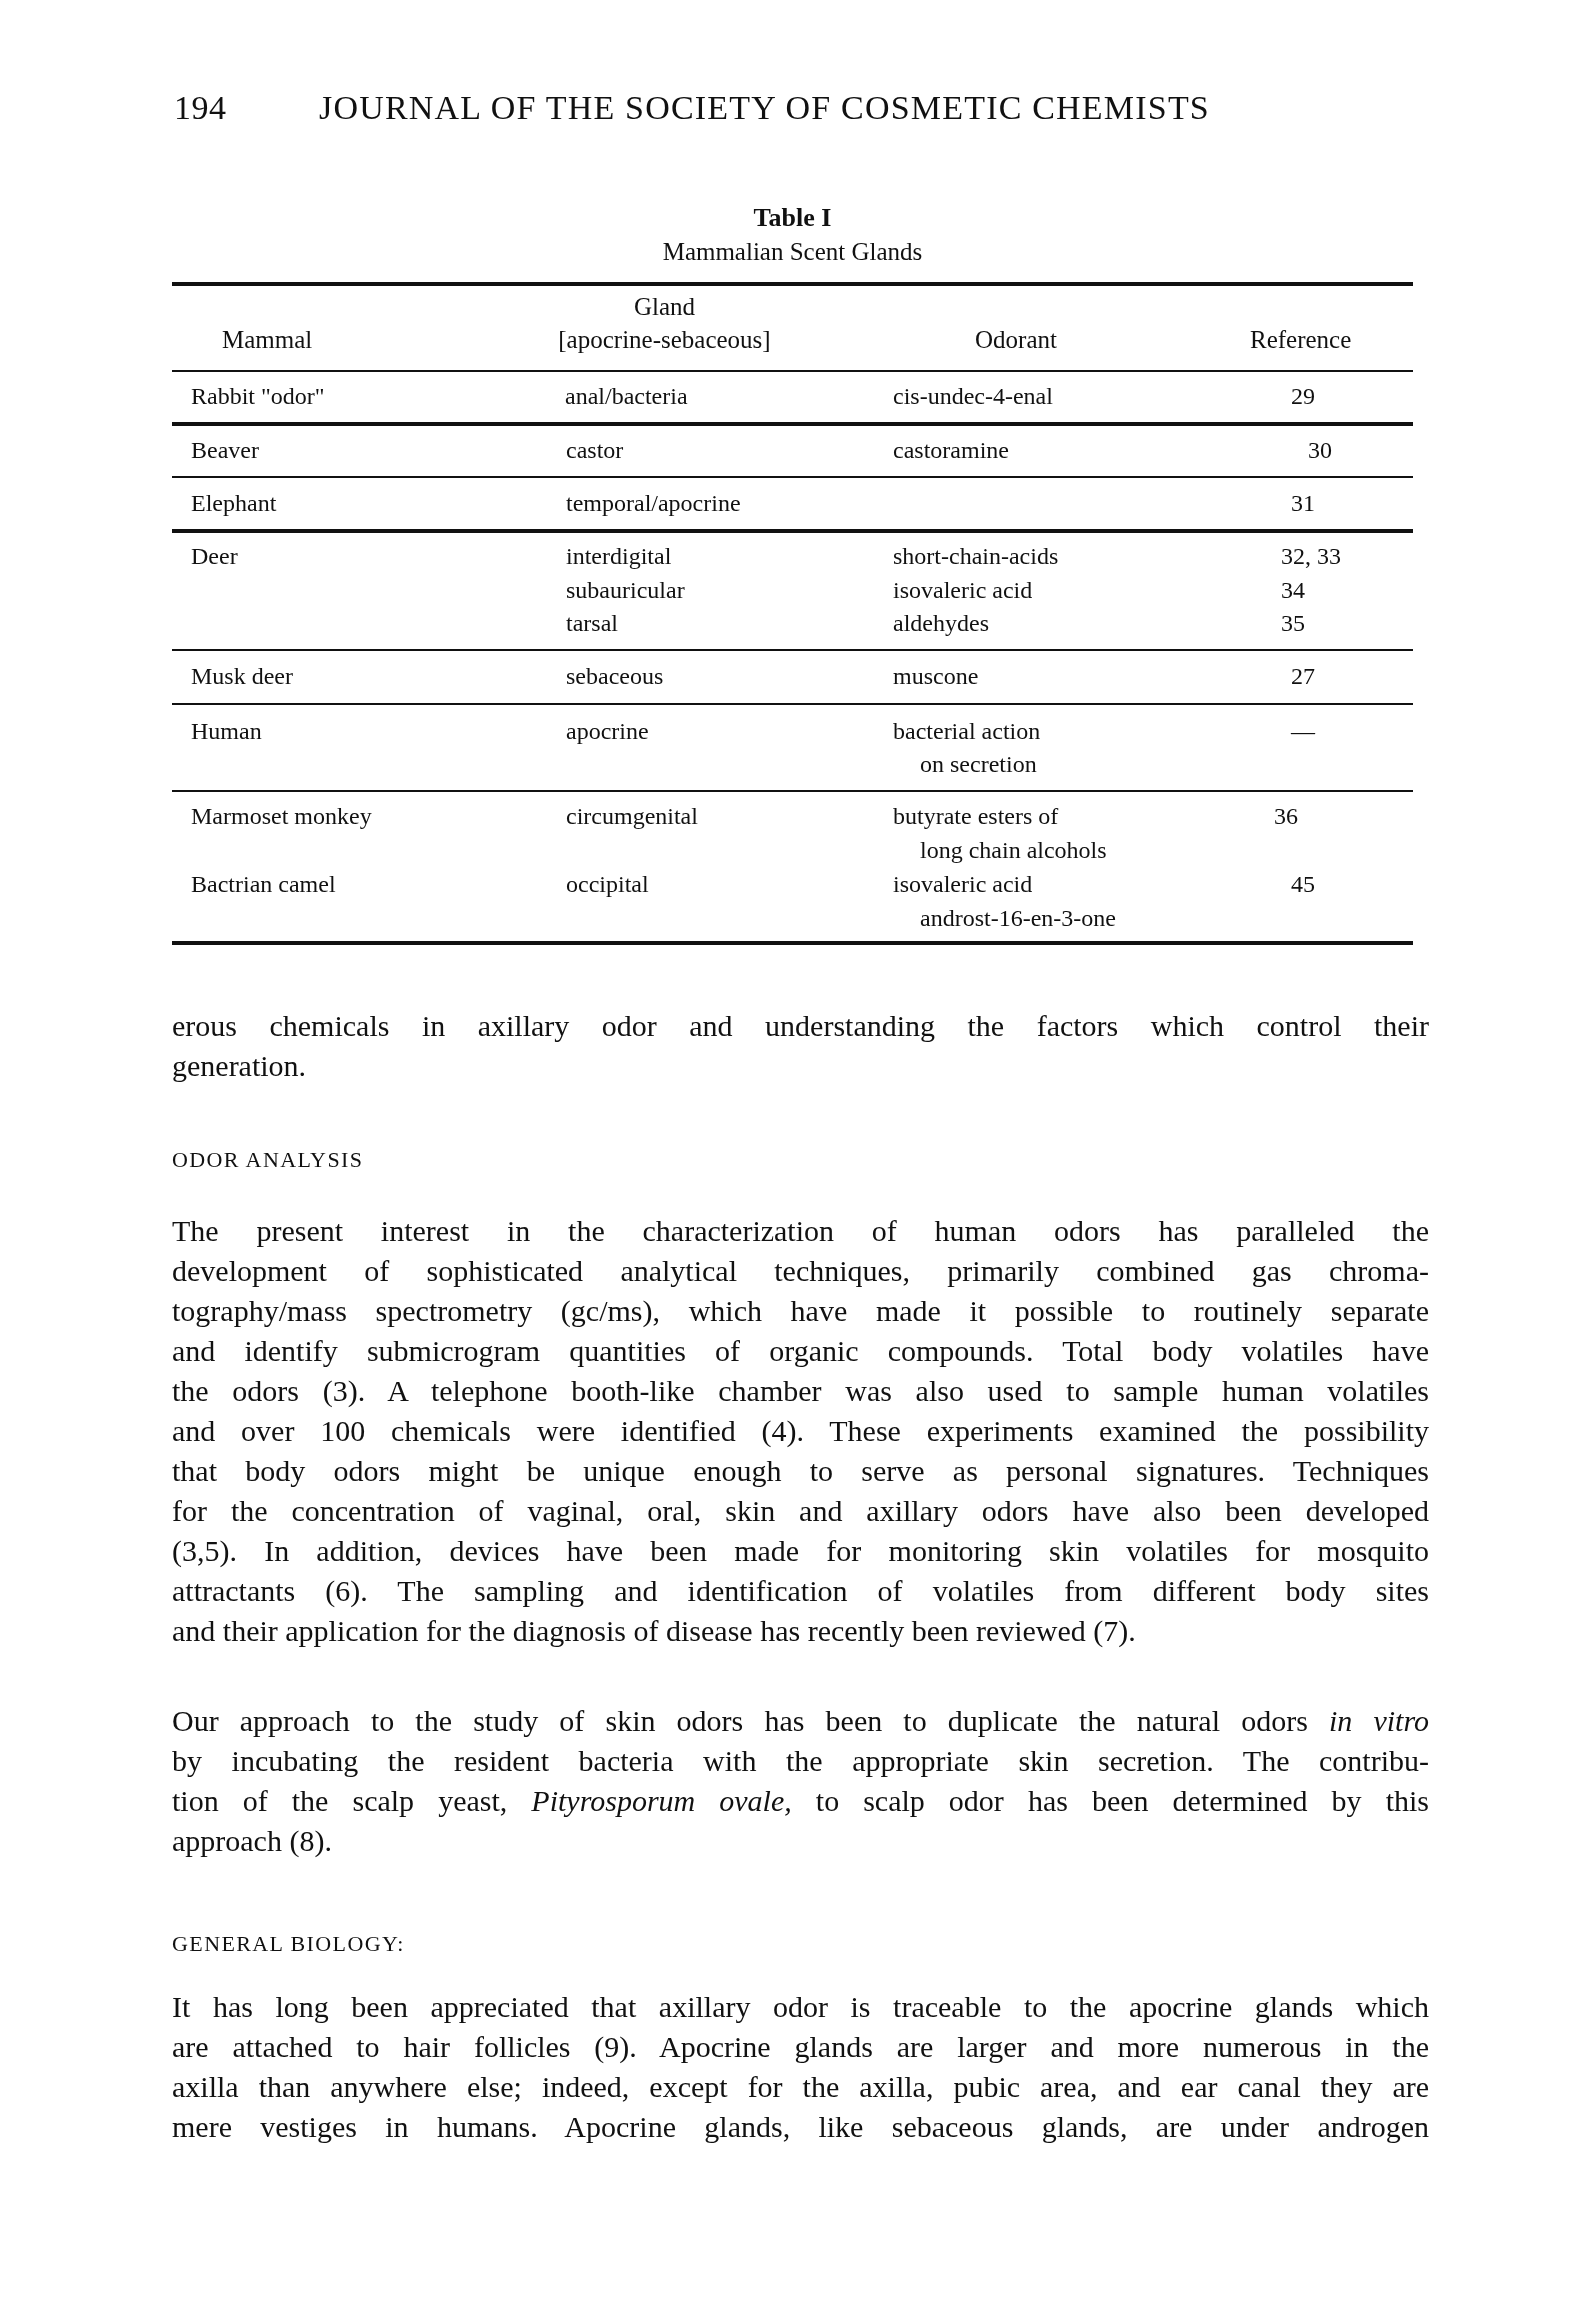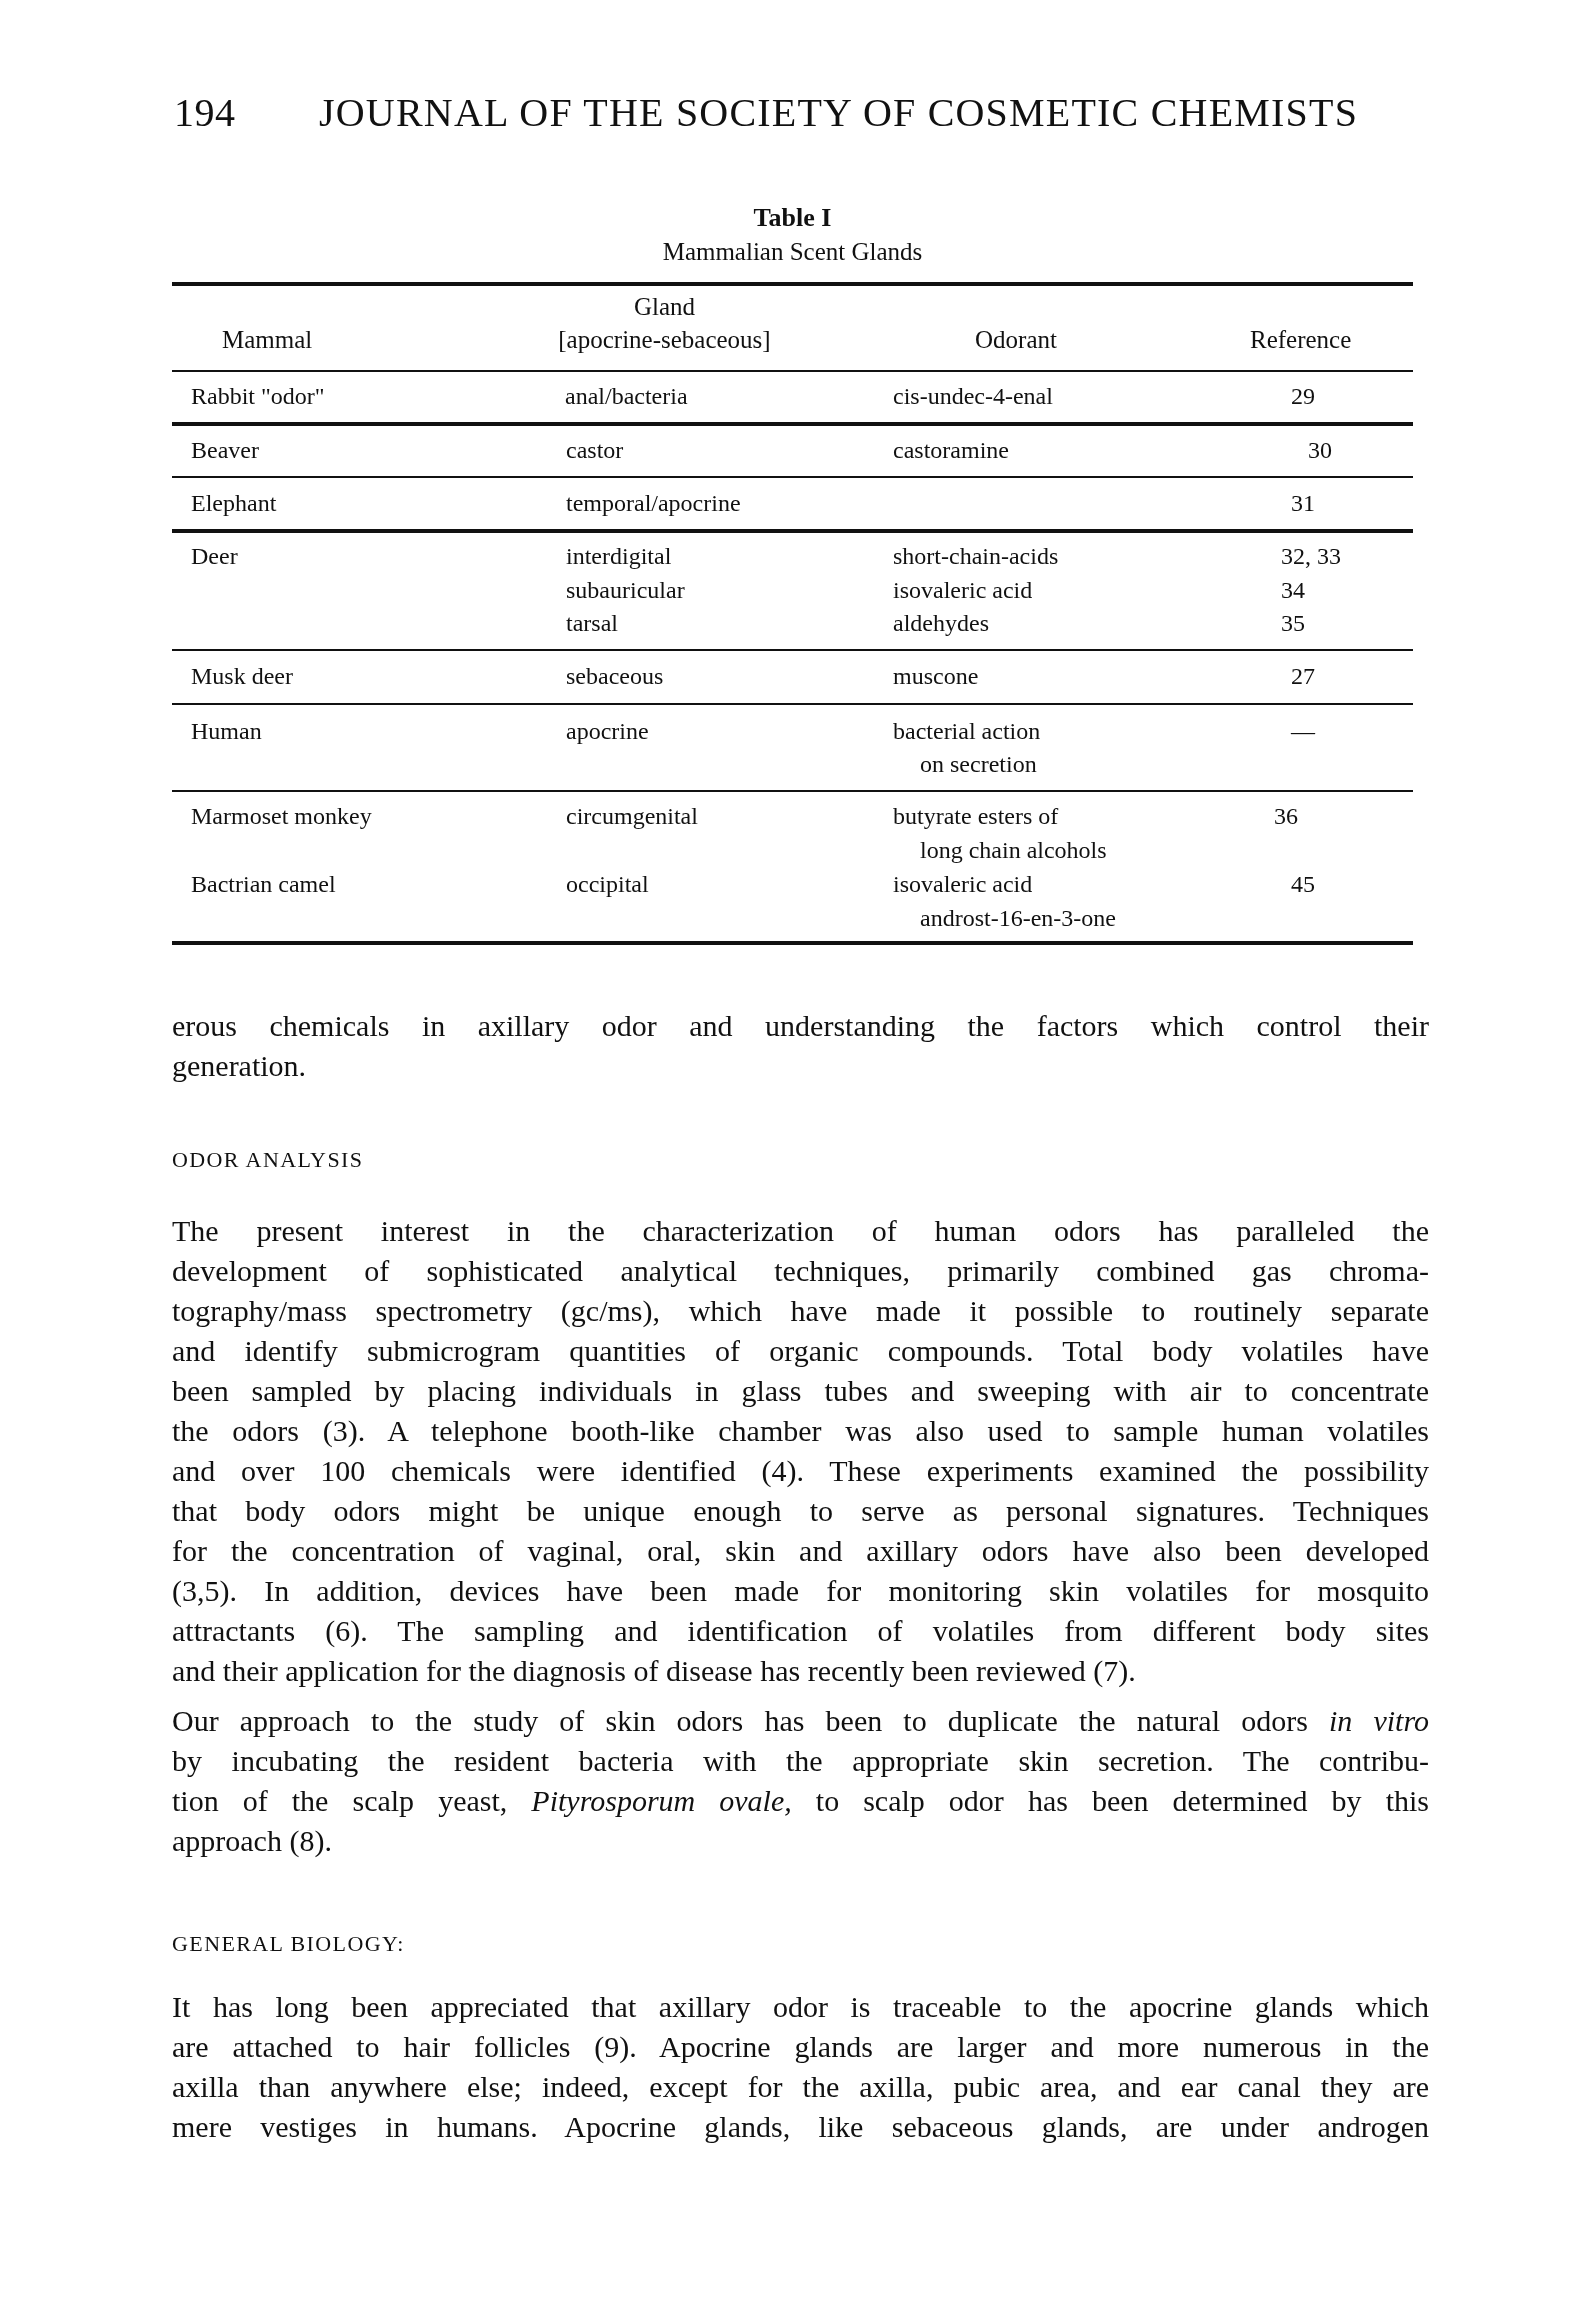--- a/index.html
+++ b/index.html
@@ -20,21 +20,21 @@
       left: 0; top: 0;
       width: 1588px; height: 2302px;
     }
     
     .running-header {
       position: absolute;
       top: 89px;
       left: 174px;
       width: 1255px;
       height: 39px;
-      font-size: 40px;
+      font-size: 34px;
       letter-spacing: 0.5px;
       white-space: nowrap;
     }
     .running-header .page-number {
       position: absolute;
       left: 0;
       top: 0;
     }
     .running-header .journal-title {
       position: absolute;
@@ -213,21 +213,20 @@
     <span class="line last">generation.</span>
   </div>
 
   <div class="section-heading" style="top:1147px;">ODOR ANALYSIS</div>
 
   <div class="body-block" style="top:1211px;">
     <span class="line">The present interest in the characterization of human odors has paralleled the</span>
     <span class="line">development of sophisticated analytical techniques, primarily combined gas chroma-</span>
     <span class="line">tography/mass spectrometry (gc/ms), which have made it possible to routinely separate</span>
     <span class="line">and identify submicrogram quantities of organic compounds. Total body volatiles have</span>
-    <span class="line">been sampled by placing individuals in glass tubes and sweeping with air to concentrate</span>
     <span class="line">the odors (3). A telephone booth-like chamber was also used to sample human volatiles</span>
     <span class="line">and over 100 chemicals were identified (4). These experiments examined the possibility</span>
     <span class="line">that body odors might be unique enough to serve as personal signatures. Techniques</span>
     <span class="line">for the concentration of vaginal, oral, skin and axillary odors have also been developed</span>
     <span class="line">(3,5). In addition, devices have been made for monitoring skin volatiles for mosquito</span>
     <span class="line">attractants (6). The sampling and identification of volatiles from different body sites</span>
     <span class="line last">and their application for the diagnosis of disease has recently been reviewed (7).</span>
   </div>
 
   <div class="body-block" style="top:1701px;">

